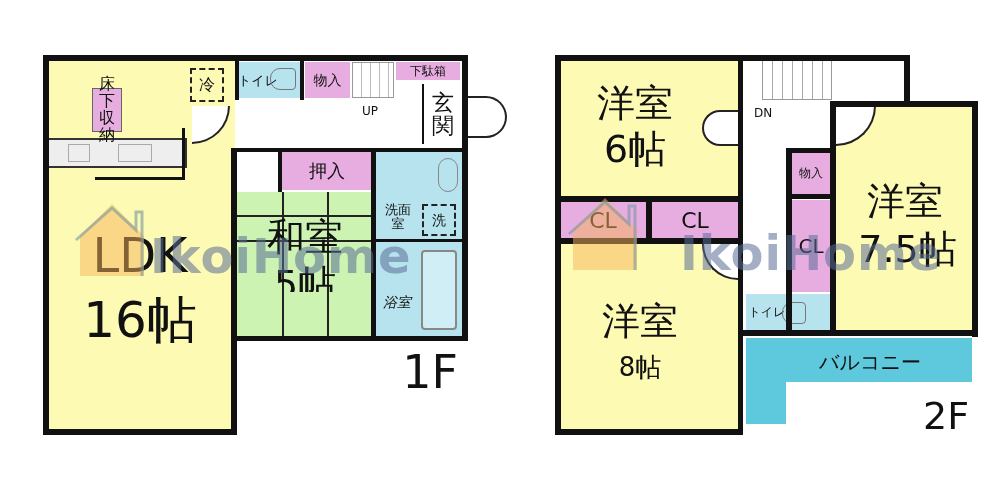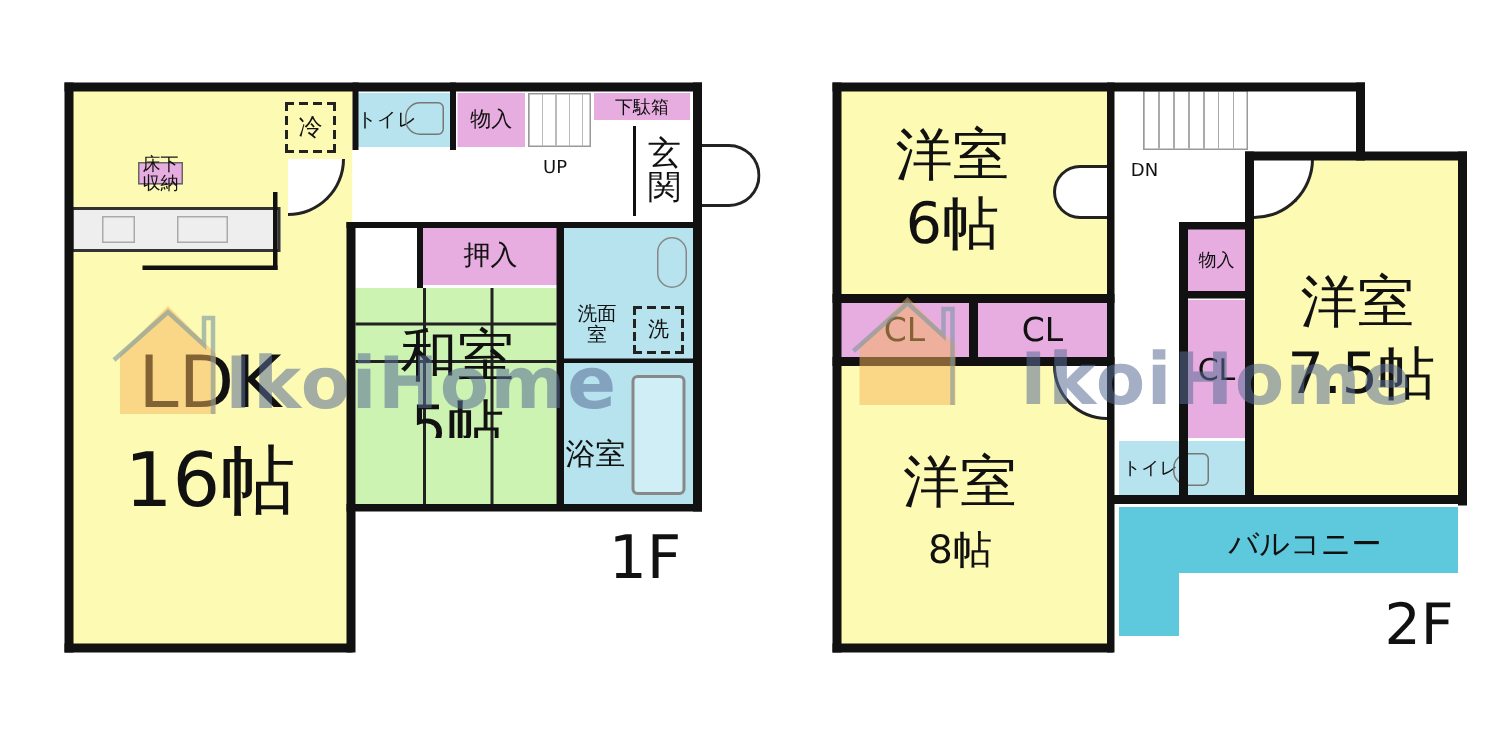--- a/index.html
+++ b/index.html
@@ -24,21 +24,21 @@
 
 <div>
 
   <div class="room yellow" style="left:47px;top:60px;width:188px;height:370px;"></div>
 
   <div class="room" style="left:47px;top:138px;width:140px;height:30px;background:#eee;border:2px solid #333;"></div>
   <div class="room" style="left:95px;top:128px;width:90px;height:52px;border:3px solid #111;border-top:none;border-left:none;"></div>
   <div class="abs" style="left:68px;top:144px;width:22px;height:18px;border:1px solid #aaa;"></div>
   <div class="abs" style="left:118px;top:144px;width:34px;height:18px;border:1px solid #aaa;"></div>
 
-  <div class="room pink lbl" style="left:92px;top:108px;width:30px;height:15px;font-size:12px;border:1px solid #666;">床下
+  <div class="room pink lbl" style="left:92px;top:88px;width:30px;height:44px;font-size:16px;border:1px solid #666;">床下
 収納</div>
   <div class="lbl dash" style="left:190px;top:68px;width:30px;height:30px;font-size:16px;">冷</div>
 
   <div class="lbl" style="left:70px;top:225px;width:140px;height:60px;font-size:48px;">LDK</div>
   <div class="lbl" style="left:65px;top:290px;width:150px;height:60px;font-size:50px;">16帖</div>
 
   <div class="room white" style="left:235px;top:100px;width:190px;height:50px;"></div>
   <div class="door" style="left:192px;top:106px;width:38px;height:38px;border-radius:0 0 38px 0;border-top:none;border-left:none;"></div>
 
   <div class="room blue" style="left:238px;top:62px;width:62px;height:36px;"></div>
@@ -62,37 +62,37 @@
   <div class="lbl" style="left:255px;top:265px;width:100px;height:40px;font-size:38px;">5帖</div>
   <div class="room green" style="left:237px;top:292px;width:134px;height:45px;background-image:linear-gradient(#222,#222),linear-gradient(#222,#222);background-size:2px 100%,2px 100%;background-position:45px 0,90px 0;background-repeat:no-repeat;"></div>
 
   <div class="room blue" style="left:376px;top:152px;width:86px;height:88px;"></div>
   <div class="lbl" style="left:378px;top:200px;width:40px;height:34px;font-size:13px;">洗面
 室</div>
   <div class="lbl dash" style="left:422px;top:204px;width:30px;height:28px;font-size:14px;">洗</div>
   <div class="abs" style="left:438px;top:158px;width:20px;height:34px;border:1px solid #888;border-radius:10px;"></div>
 
   <div class="room blue" style="left:376px;top:242px;width:86px;height:96px;"></div>
-  <div class="lbl" style="left:376px;top:292px;width:42px;height:20px;font-size:20px;">浴室</div>
+  <div class="lbl" style="left:376px;top:292px;width:42px;height:20px;font-size:14px;font-style:italic;">浴室</div>
   <div class="abs" style="left:421px;top:250px;width:36px;height:80px;border:2px solid #888;border-radius:4px;background:#cfeef5;"></div>
 
   <div class="wall" style="left:43px;top:55px;width:425px;height:6px;"></div>
   <div class="wall" style="left:43px;top:55px;width:6px;height:380px;"></div>
   <div class="wall" style="left:43px;top:429px;width:192px;height:6px;"></div>
   <div class="wall" style="left:231px;top:148px;width:6px;height:287px;"></div>
   <div class="wall" style="left:231px;top:336px;width:237px;height:5px;"></div>
   <div class="wall" style="left:462px;top:55px;width:6px;height:286px;"></div>
   <div class="wall" style="left:231px;top:148px;width:237px;height:4px;"></div>
   <div class="wall" style="left:371px;top:148px;width:5px;height:190px;"></div>
   <div class="wall" style="left:278px;top:148px;width:4px;height:44px;"></div>
   <div class="wall" style="left:300px;top:55px;width:4px;height:45px;"></div>
   <div class="wall" style="left:235px;top:55px;width:4px;height:45px;"></div>
   <div class="wall" style="left:376px;top:239px;width:86px;height:3px;"></div>
 
-  <div class="lbl" style="left:405px;top:350px;width:50px;height:44px;font-size:40px;">1F</div>
+  <div class="lbl" style="left:405px;top:350px;width:50px;height:44px;font-size:46px;">1F</div>
 </div>
 
 <div>
 
   <div class="room yellow" style="left:560px;top:60px;width:178px;height:136px;"></div>
   <div class="lbl" style="left:580px;top:82px;width:110px;height:44px;font-size:38px;">洋室</div>
   <div class="lbl" style="left:580px;top:128px;width:110px;height:44px;font-size:38px;">6帖</div>
   <div class="door" style="left:702px;top:110px;width:36px;height:36px;border-radius:36px 0 0 36px;border-right:none;"></div>
 
   <div class="room pink lbl" style="left:560px;top:202px;width:86px;height:38px;font-size:22px;">CL</div>

